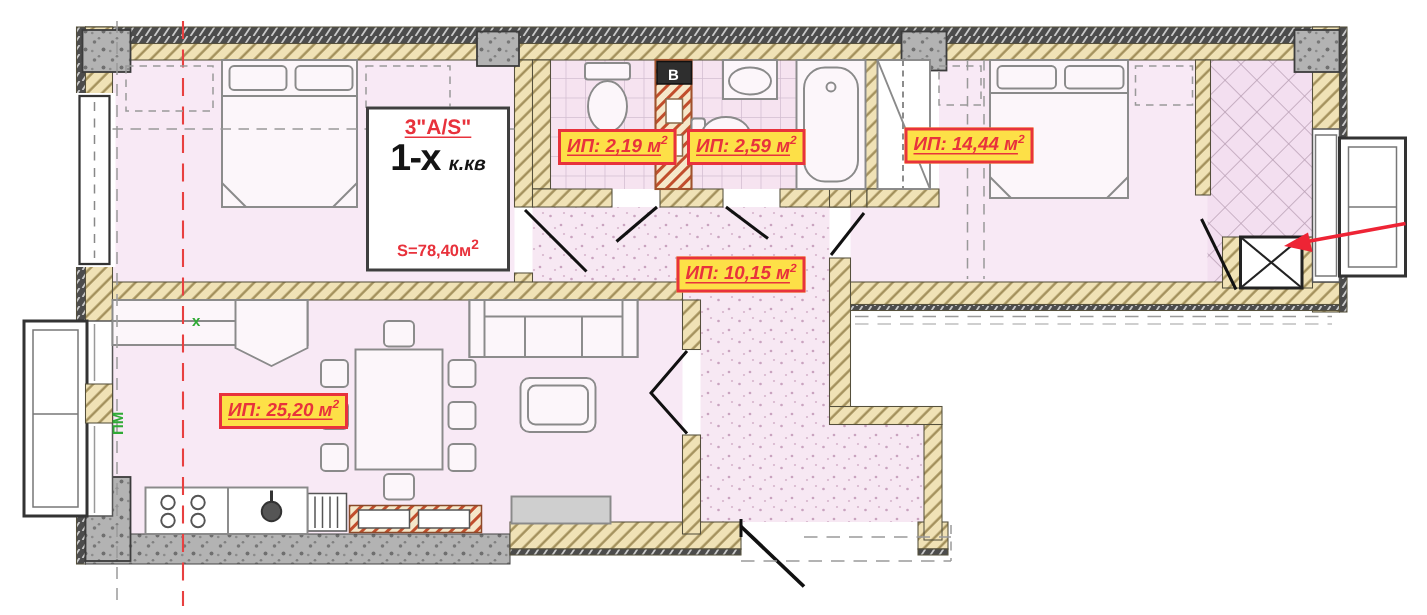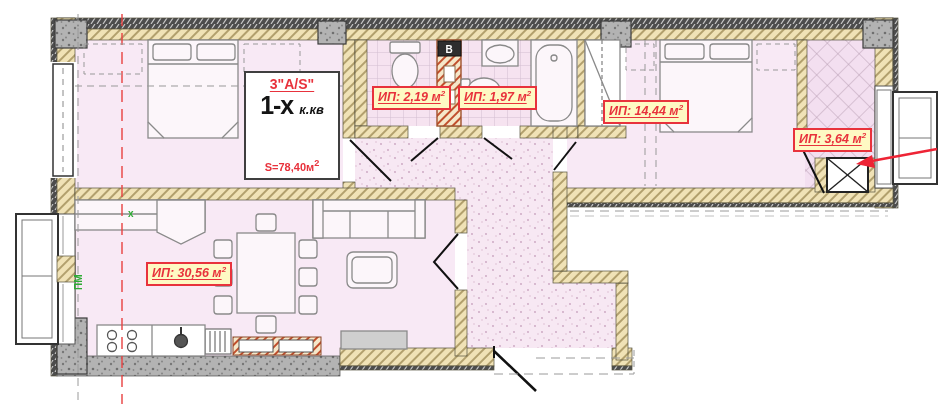--- a/index.html
+++ b/index.html
@@ -1,19 +1,19 @@
 <!DOCTYPE html>
 <html><head>
 <meta charset="utf-8">
 <style>
   html,body{margin:0;padding:0;background:#fff;}
   .stage{position:relative;width:951px;height:410px;background:#fff;overflow:hidden;
          font-family:"Liberation Sans",sans-serif;}
   .stage svg{position:absolute;left:0;top:0;}
-  .area-label{position:absolute;background:#fef9c3;border:2px solid #e8323c;color:#e8323c;
+  .area-label{position:absolute;background:#fde047;border:2px solid #e8323c;color:#e8323c;
       font:italic bold 12.5px/1.15 "Liberation Sans",sans-serif;padding:2px 4px 3px;
       white-space:nowrap;z-index:5;}
   .area-label .t{text-decoration:underline;text-underline-offset:2px;}
   .area-label sup{font-size:8px;line-height:1;text-decoration:none;}
   .info-box{position:absolute;left:244px;top:71px;width:88px;background:#fff;
       border:2px solid #3f3f3f;text-align:center;padding:3px 2px 4px;z-index:5;}
   .info-type{color:#e8323c;font:bold 14px/1.2 "Liberation Sans",sans-serif;
       text-decoration:underline;text-underline-offset:2px;}
   .info-rooms{color:#141414;font:bold 25px/1.0 "Liberation Sans",sans-serif;letter-spacing:-1px;}
   .info-rooms .unit{font-size:13px;letter-spacing:0;font-style:italic;}
@@ -299,30 +299,30 @@
   <g>
     <line x1="937" y1="149" x2="866" y2="162" stroke="#ee2435" stroke-width="2.5"></line>
     <polygon points="856,164 872,155 875,168" fill="#ee2435"></polygon>
   </g>
 </svg>
 
   <div class="area-label" style="left:372px;top:86px;">
     <span class="t">ИП: 2,19 м</span><sup>2</sup>
   </div>
   <div class="area-label" style="left:458px;top:86px;">
-    <span class="t">ИП: 1,97 м</span><sup>2</sup>
-  </div>
-  <div class="area-label" style="left:603px;top:100px;">
+    <span class="t">ИП: 2,59 м</span><sup>2</sup>
+  </div>
+  <div class="area-label" style="left:603px;top:85px;">
     <span class="t">ИП: 14,44 м</span><sup>2</sup>
   </div>
-  <div class="area-label" style="left:793px;top:128px;">
-    <span class="t">ИП: 3,64 м</span><sup>2</sup>
+  <div class="area-label" style="left:451px;top:171px;">
+    <span class="t">ИП: 10,15 м</span><sup>2</sup>
   </div>
   <div class="area-label" style="left:146px;top:262px;">
-    <span class="t">ИП: 30,56 м</span><sup>2</sup>
+    <span class="t">ИП: 25,20 м</span><sup>2</sup>
   </div>
 
   <div class="info-box">
     <div class="info-type">3"A/S"</div>
     <div class="info-rooms">
       <span>1-х</span>
       <span class="unit">к.кв</span>
     </div>
     <div class="info-area">
       <span>S=78,40м</span><sup>2</sup>

